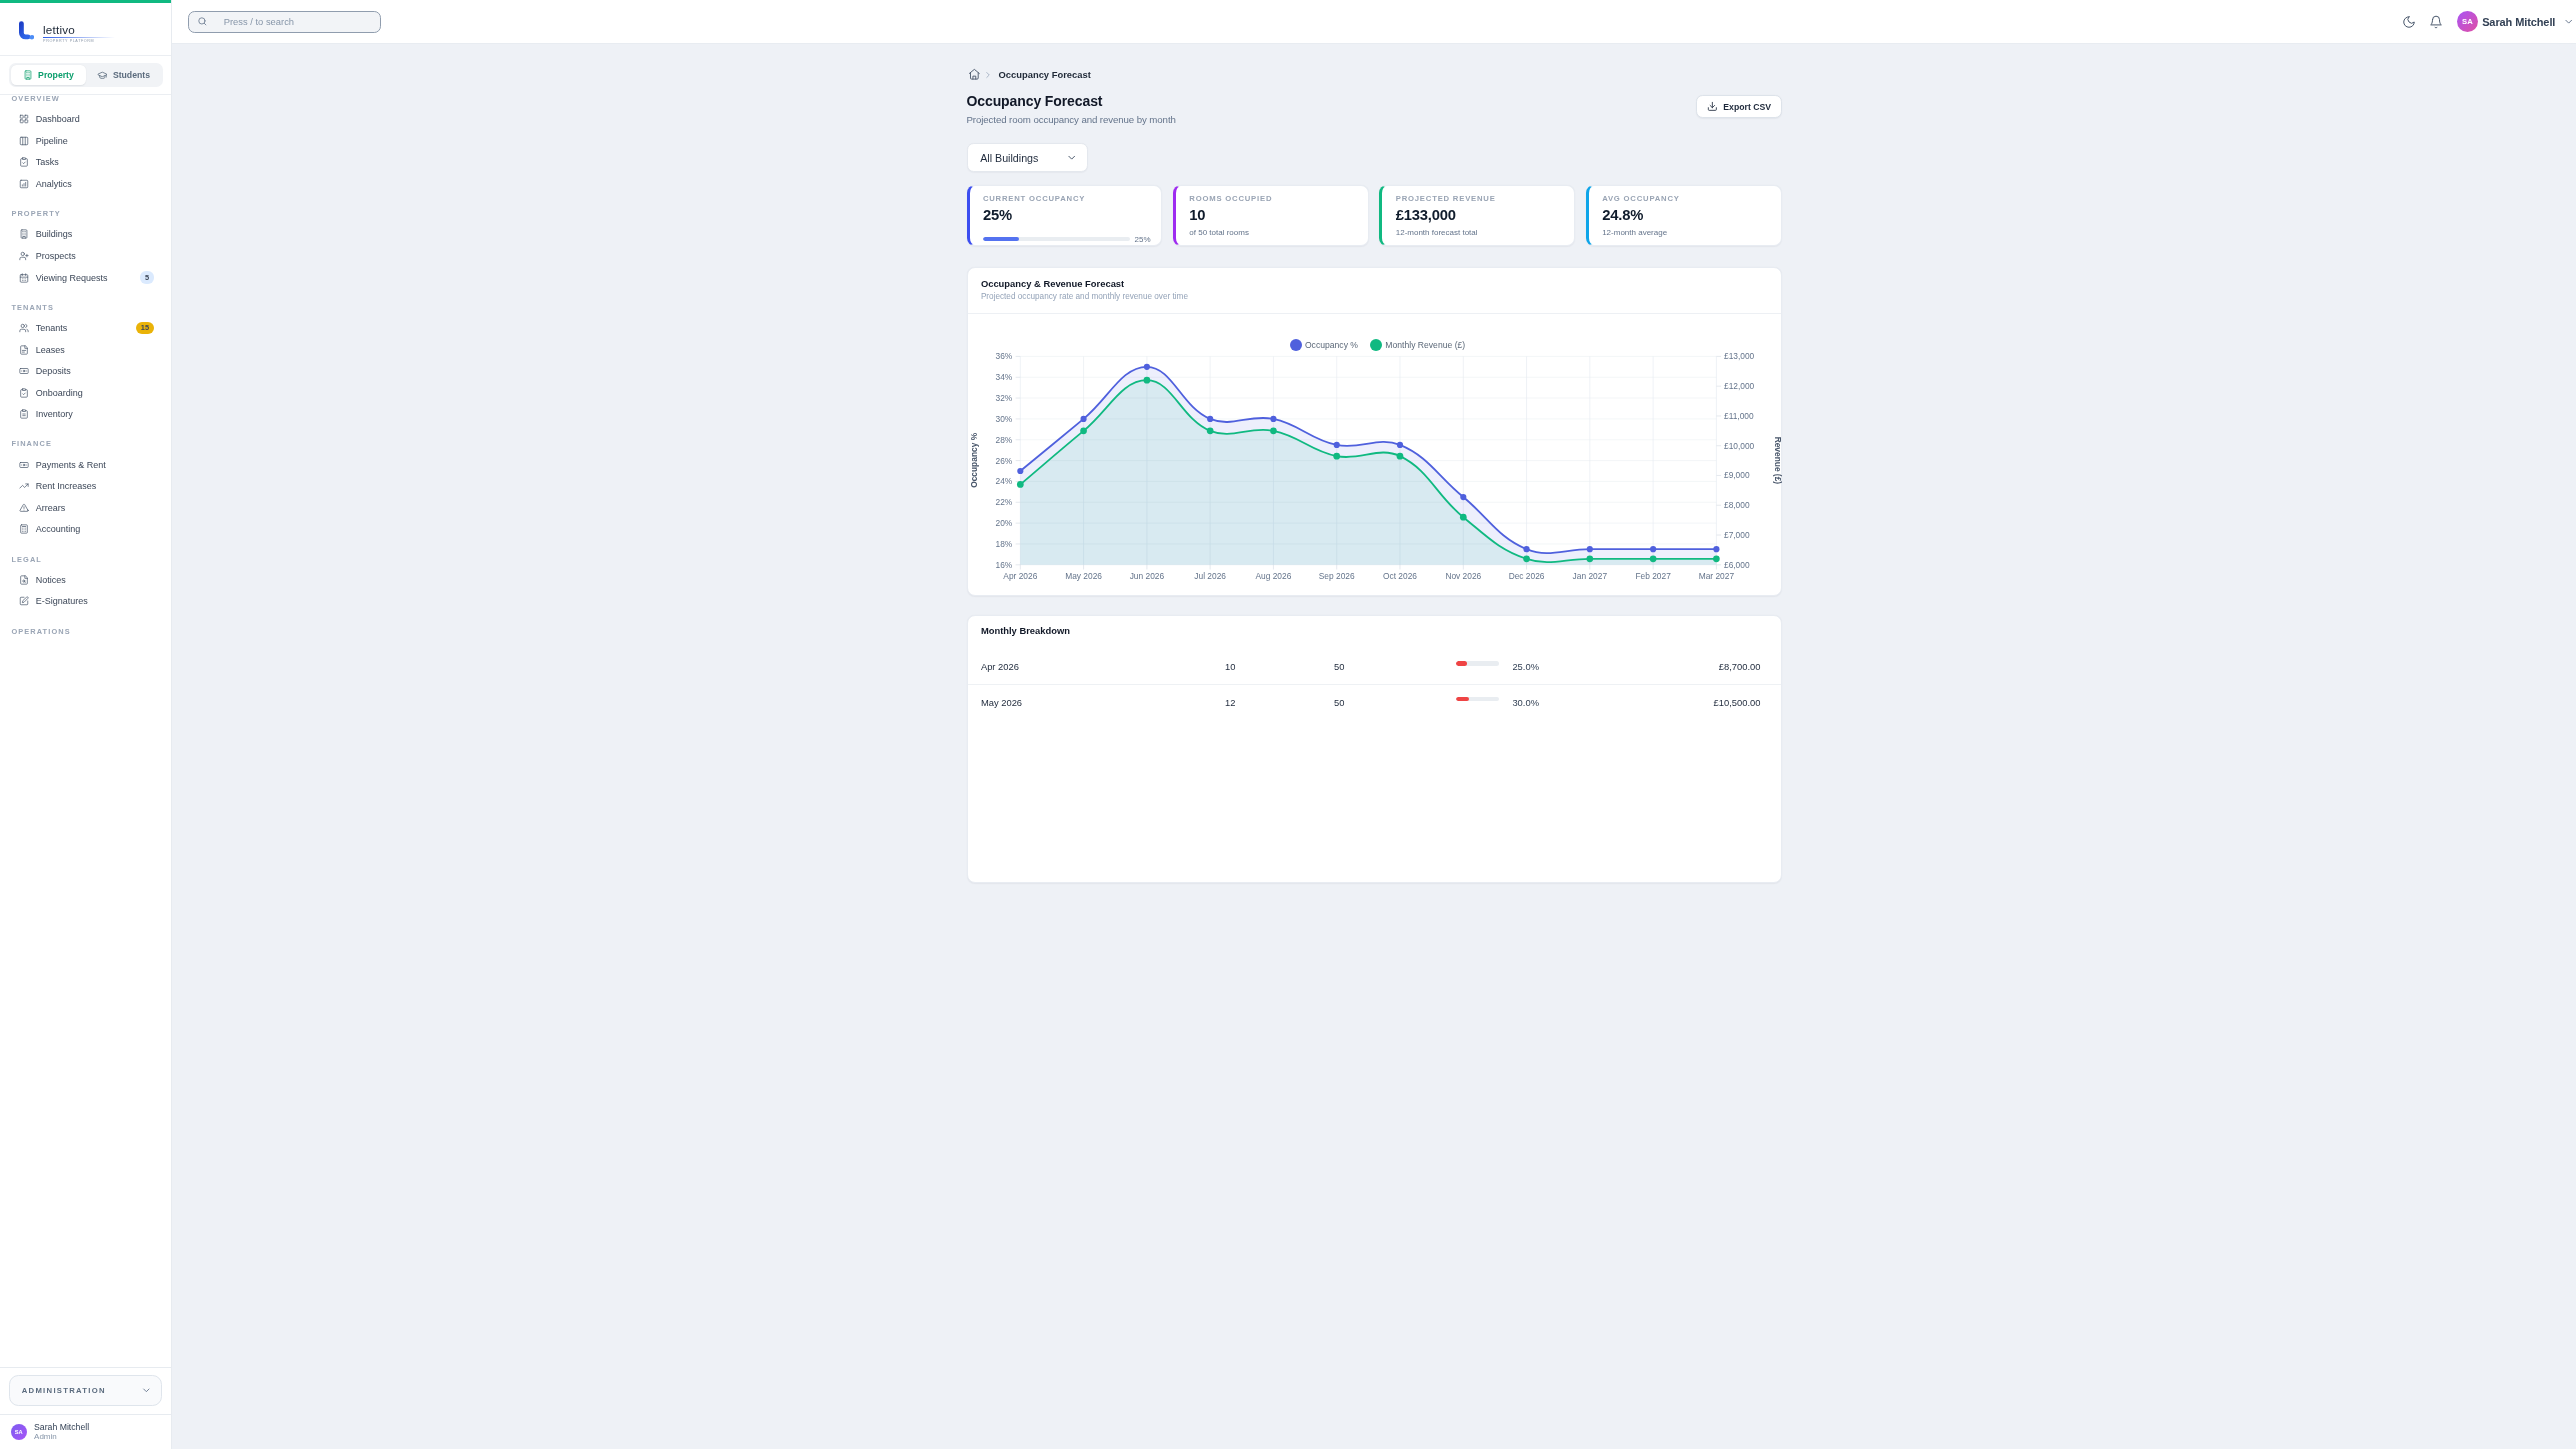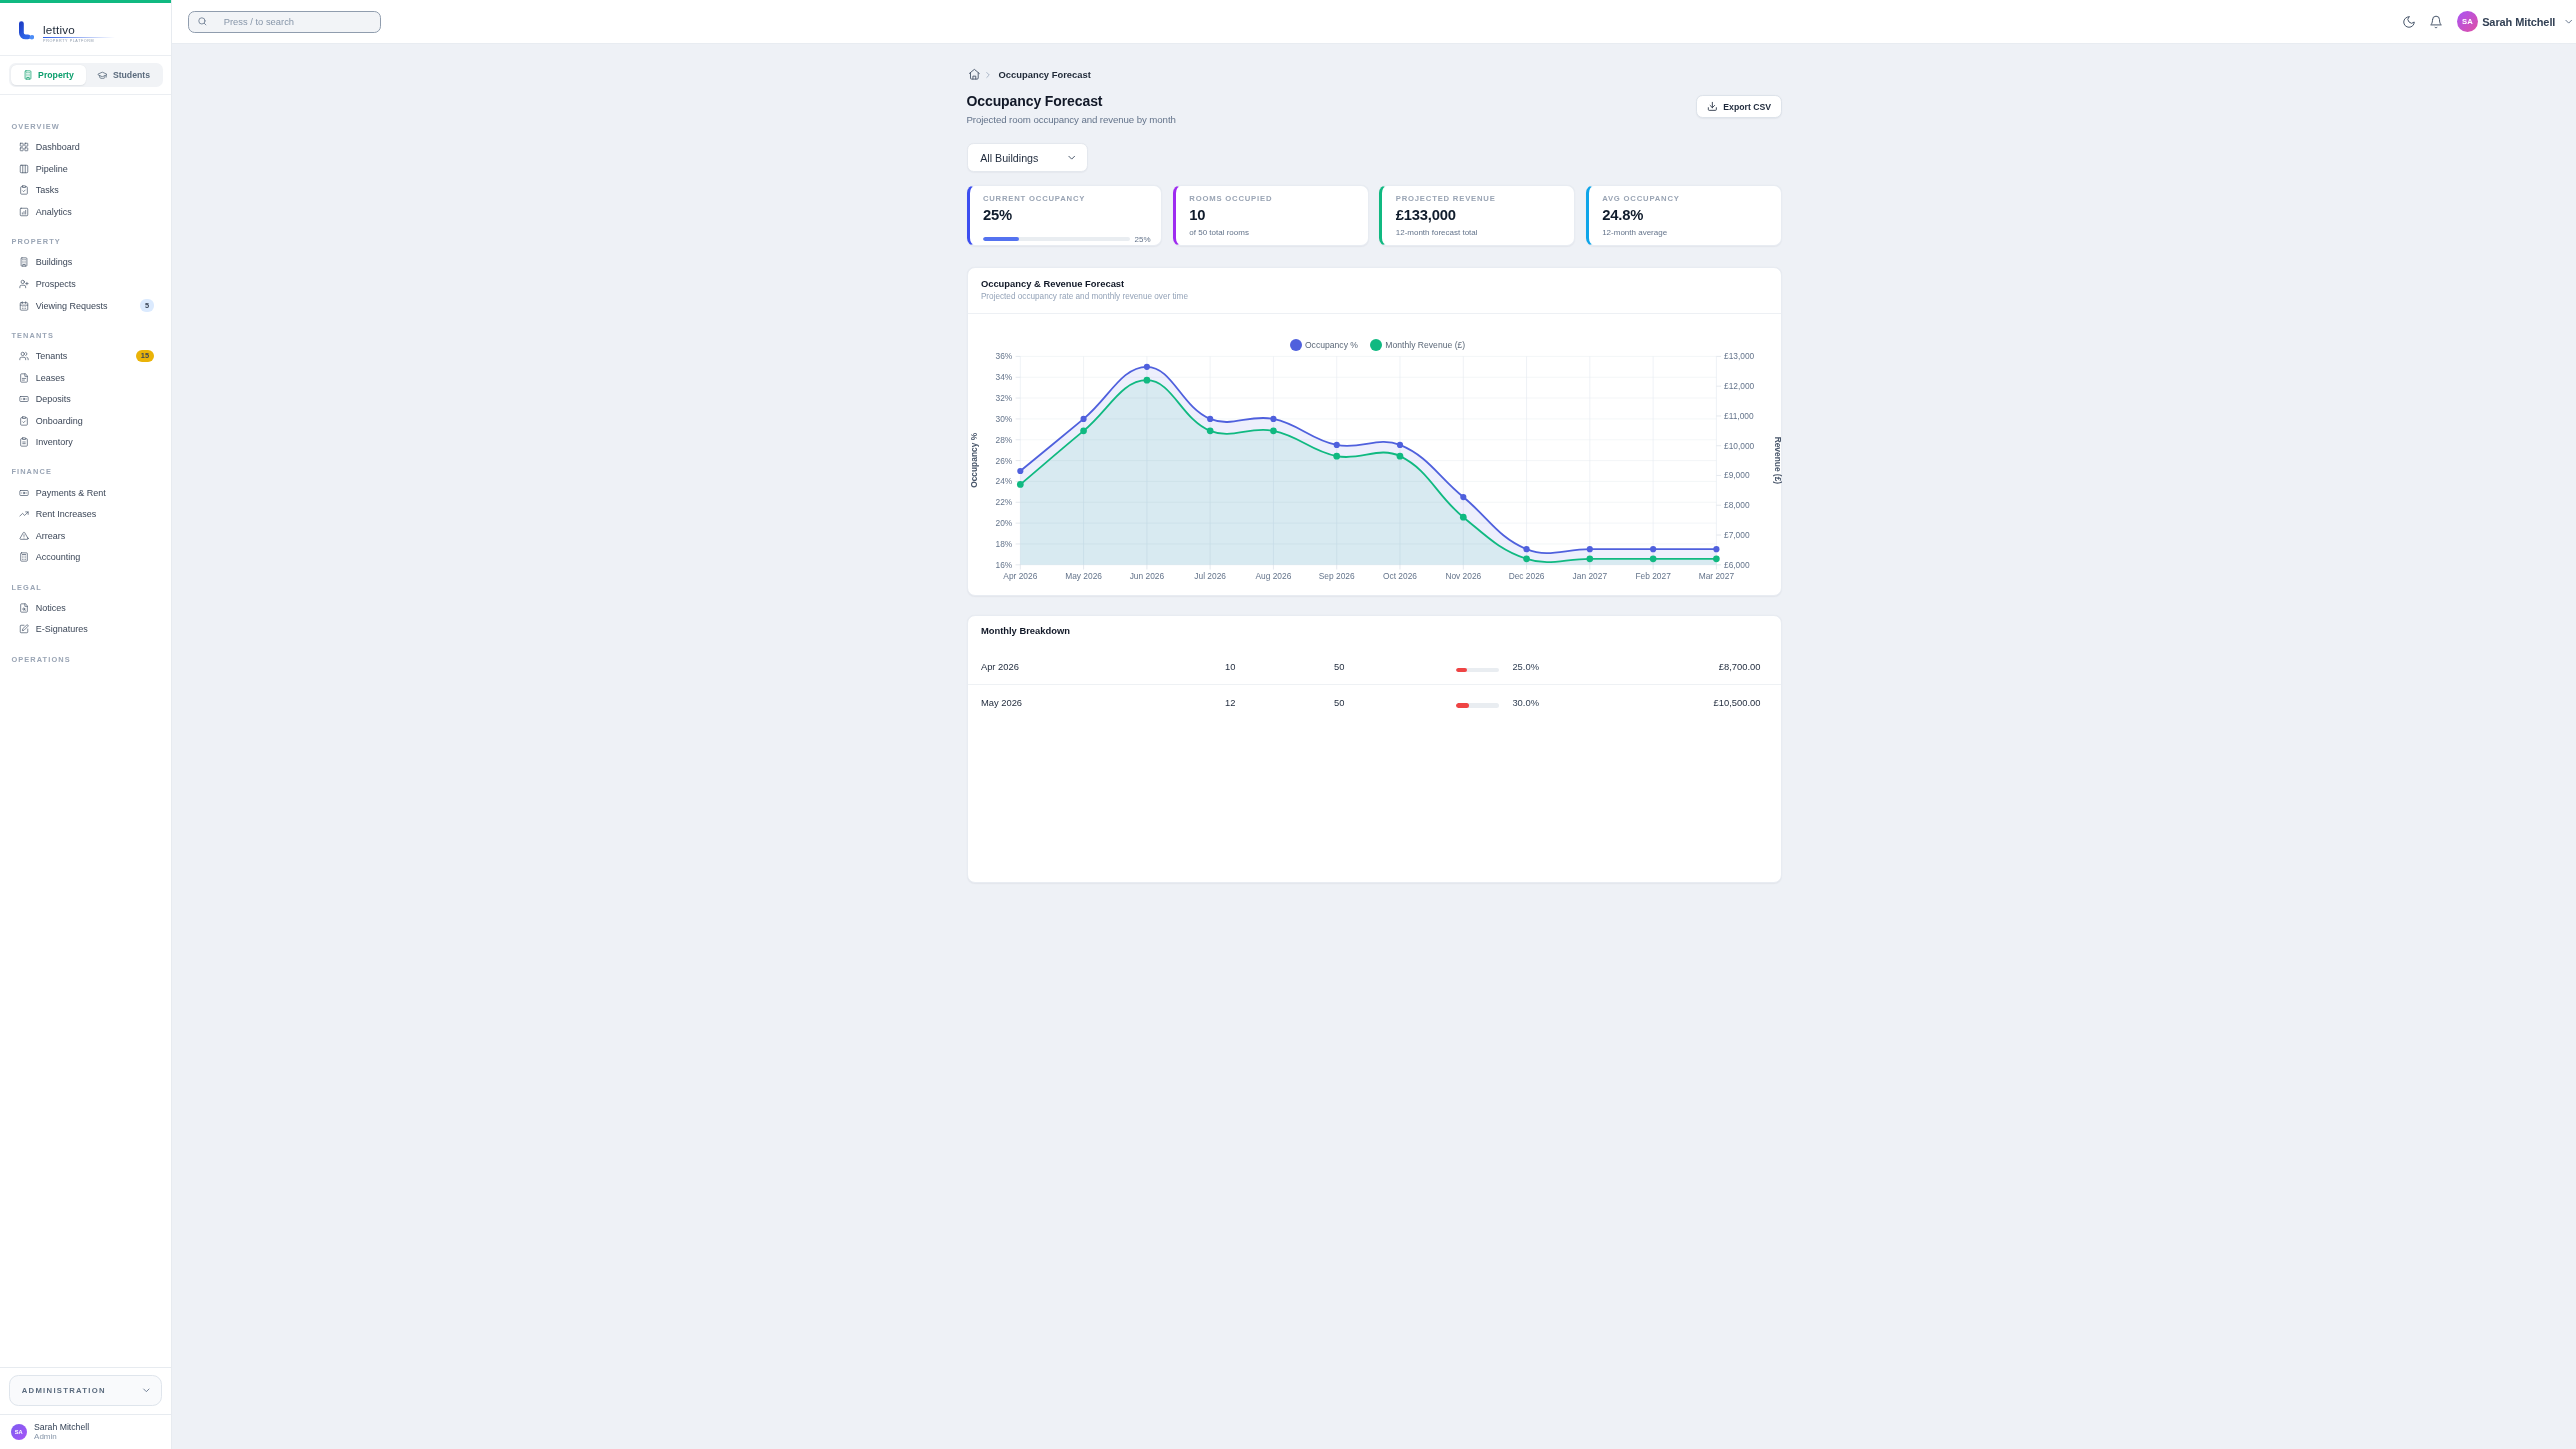--- a/index.html
+++ b/index.html
@@ -69,21 +69,21 @@
 .ldot{width:12px;height:12px;border-radius:50%}
 .plot{position:absolute;left:0;top:46px}
 .tablecard{margin-top:19.5px;height:268px;overflow:hidden}
 .tc-head{padding:9px 13.4px 0;font-size:9.4px;font-weight:700;color:#111827;height:33px;line-height:12.7px}
 .thead{display:flex;align-items:center;height:28px;border-top:0.7px solid #edf0f4;border-bottom:0.7px solid #edf0f4;font-size:7.4px;font-weight:700;letter-spacing:0.4px;color:#98a3b3}
 .trow{display:flex;align-items:center;height:35px;font-size:9.4px;color:#1e293b}
 .trow+.trow{border-top:0.7px solid #eef1f4}
 .c1{flex:0 0 201px;padding-left:13.4px}
 .c2{flex:0 0 67px;text-align:right}
 .c3{flex:0 0 109px;text-align:right}
-.c4{flex:1;display:flex;align-items:flex-end;justify-content:center;gap:13.4px;padding-left:44px}
+.c4{flex:1;display:flex;align-items:flex-start;justify-content:center;gap:13.4px;padding-left:44px}
 .c4h{flex:1;text-align:center;padding-left:44px}
 .c5{flex:0 0 174px;text-align:right;padding-right:20px}
 .mtrack{width:43px;height:4.7px;border-radius:2.7px;background:#e9edf1;display:inline-block;overflow:hidden}
 .mfill{display:block;height:100%;border-radius:2.7px;background:#ef4444}
 .mpct{color:#334155;font-size:9.4px}
 </style></head>
 <body>
 <aside class="sidebar">
 <div class="greenline"></div>
 <div class="logo-row">
@@ -117,21 +117,21 @@
           <svg class="" width="10.7" height="10.7" viewBox="0 0 24 24" fill="none" stroke="#5b6b7d" stroke-width="1.8" stroke-linecap="round" stroke-linejoin="round">
             <path d="M21.42 10.922a1 1 0 0 0-.019-1.838L12.83 5.18a2 2 0 0 0-1.66 0L2.6 9.08a1 1 0 0 0 0 1.832l8.57 3.908a2 2 0 0 0 1.66 0z"></path>
             <path d="M22 10v6"></path>
             <path d="M6 12.5V16a6 3 0 0 0 12 0v-3.5"></path>
           </svg>
           <span>Students</span>
         </div>
  </div>
 </div>
 <nav class="nav">
- <div class="slabel" style="margin-top:28px">OVERVIEW</div>
+ <div class="slabel" style="margin-top:0">OVERVIEW</div>
  <div class="nitem">
         <svg class="" width="10" height="10" viewBox="0 0 24 24" fill="none" stroke="#475569" stroke-width="1.7" stroke-linecap="round" stroke-linejoin="round">
           <rect x="3" y="3" width="7" height="7" rx="1"></rect>
           <rect x="14" y="3" width="7" height="7" rx="1"></rect>
           <rect x="14" y="14" width="7" height="7" rx="1"></rect>
           <rect x="3" y="14" width="7" height="7" rx="1"></rect>
         </svg>
         <span>Dashboard</span>
       </div>
  <div class="nitem">

